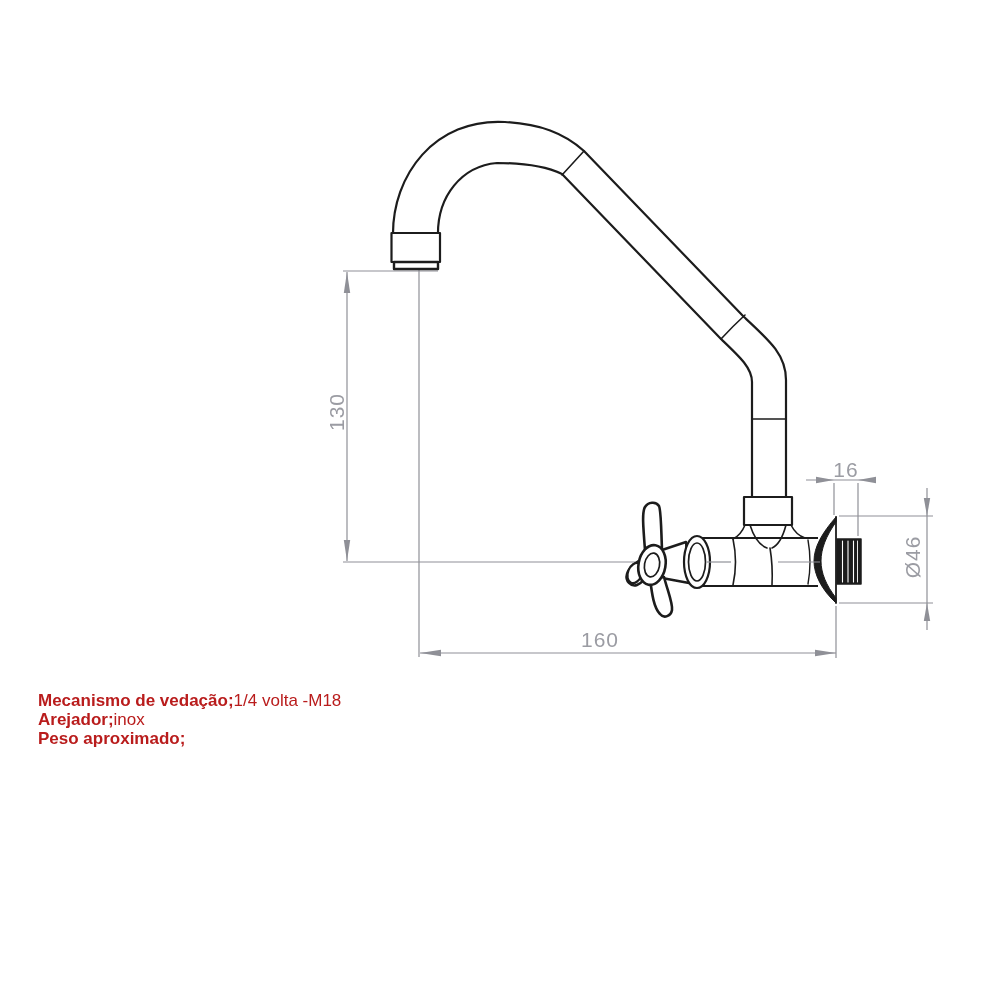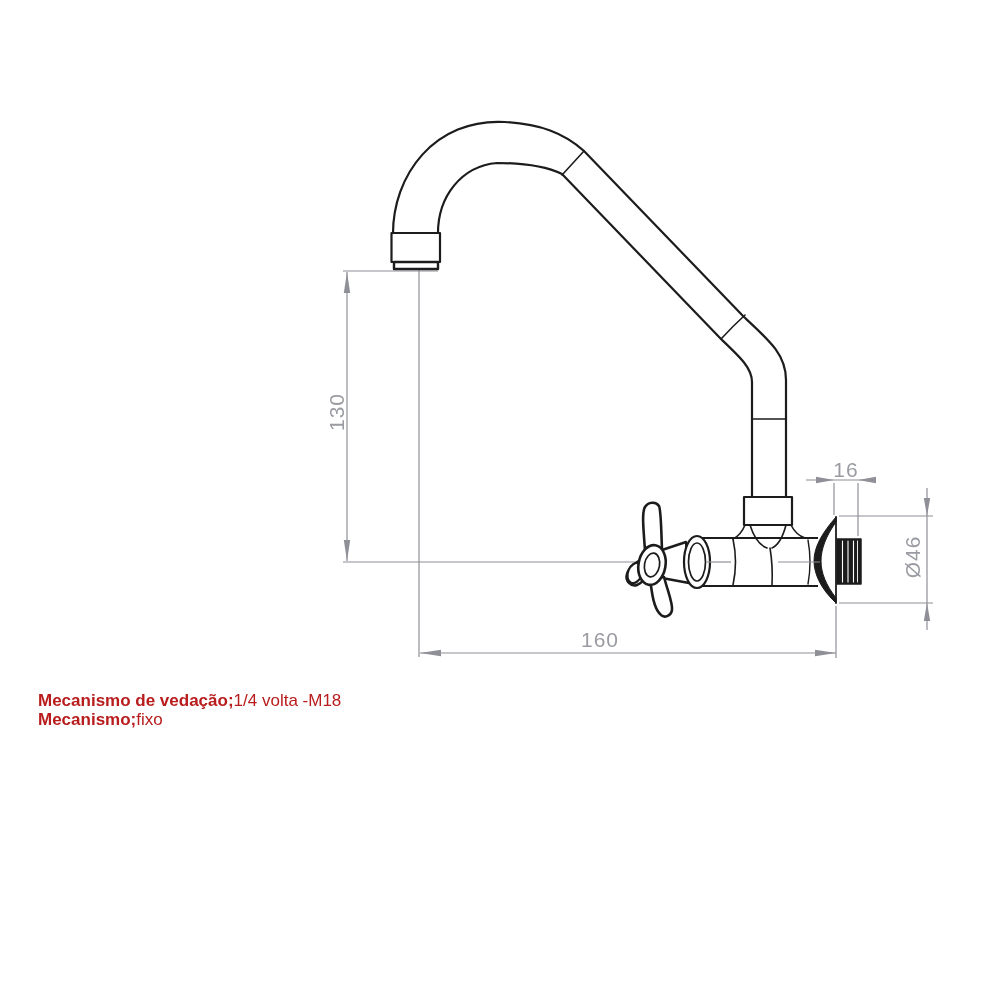--- a/index.html
+++ b/index.html
@@ -139,16 +139,17 @@
     </g>
 
     <g stroke="#8f9097" stroke-width="1.2">
       <line x1="707" y1="562" x2="731" y2="562"></line>
       <line x1="778" y1="562" x2="820" y2="562"></line>
     </g>
   </svg>
 
   <div class="specs">
     <p><b>Mecanismo de vedação;</b><span>1/4 volta -M18</span></p>
-    <p><b>Mecanismo;</b><span>fixo</span></p>
+    <p><b>Arejador;</b><span>inox</span></p>
+    <p><b>Peso aproximado;</b><span></span></p>
   </div>
 
 </div>
 
 </body></html>

